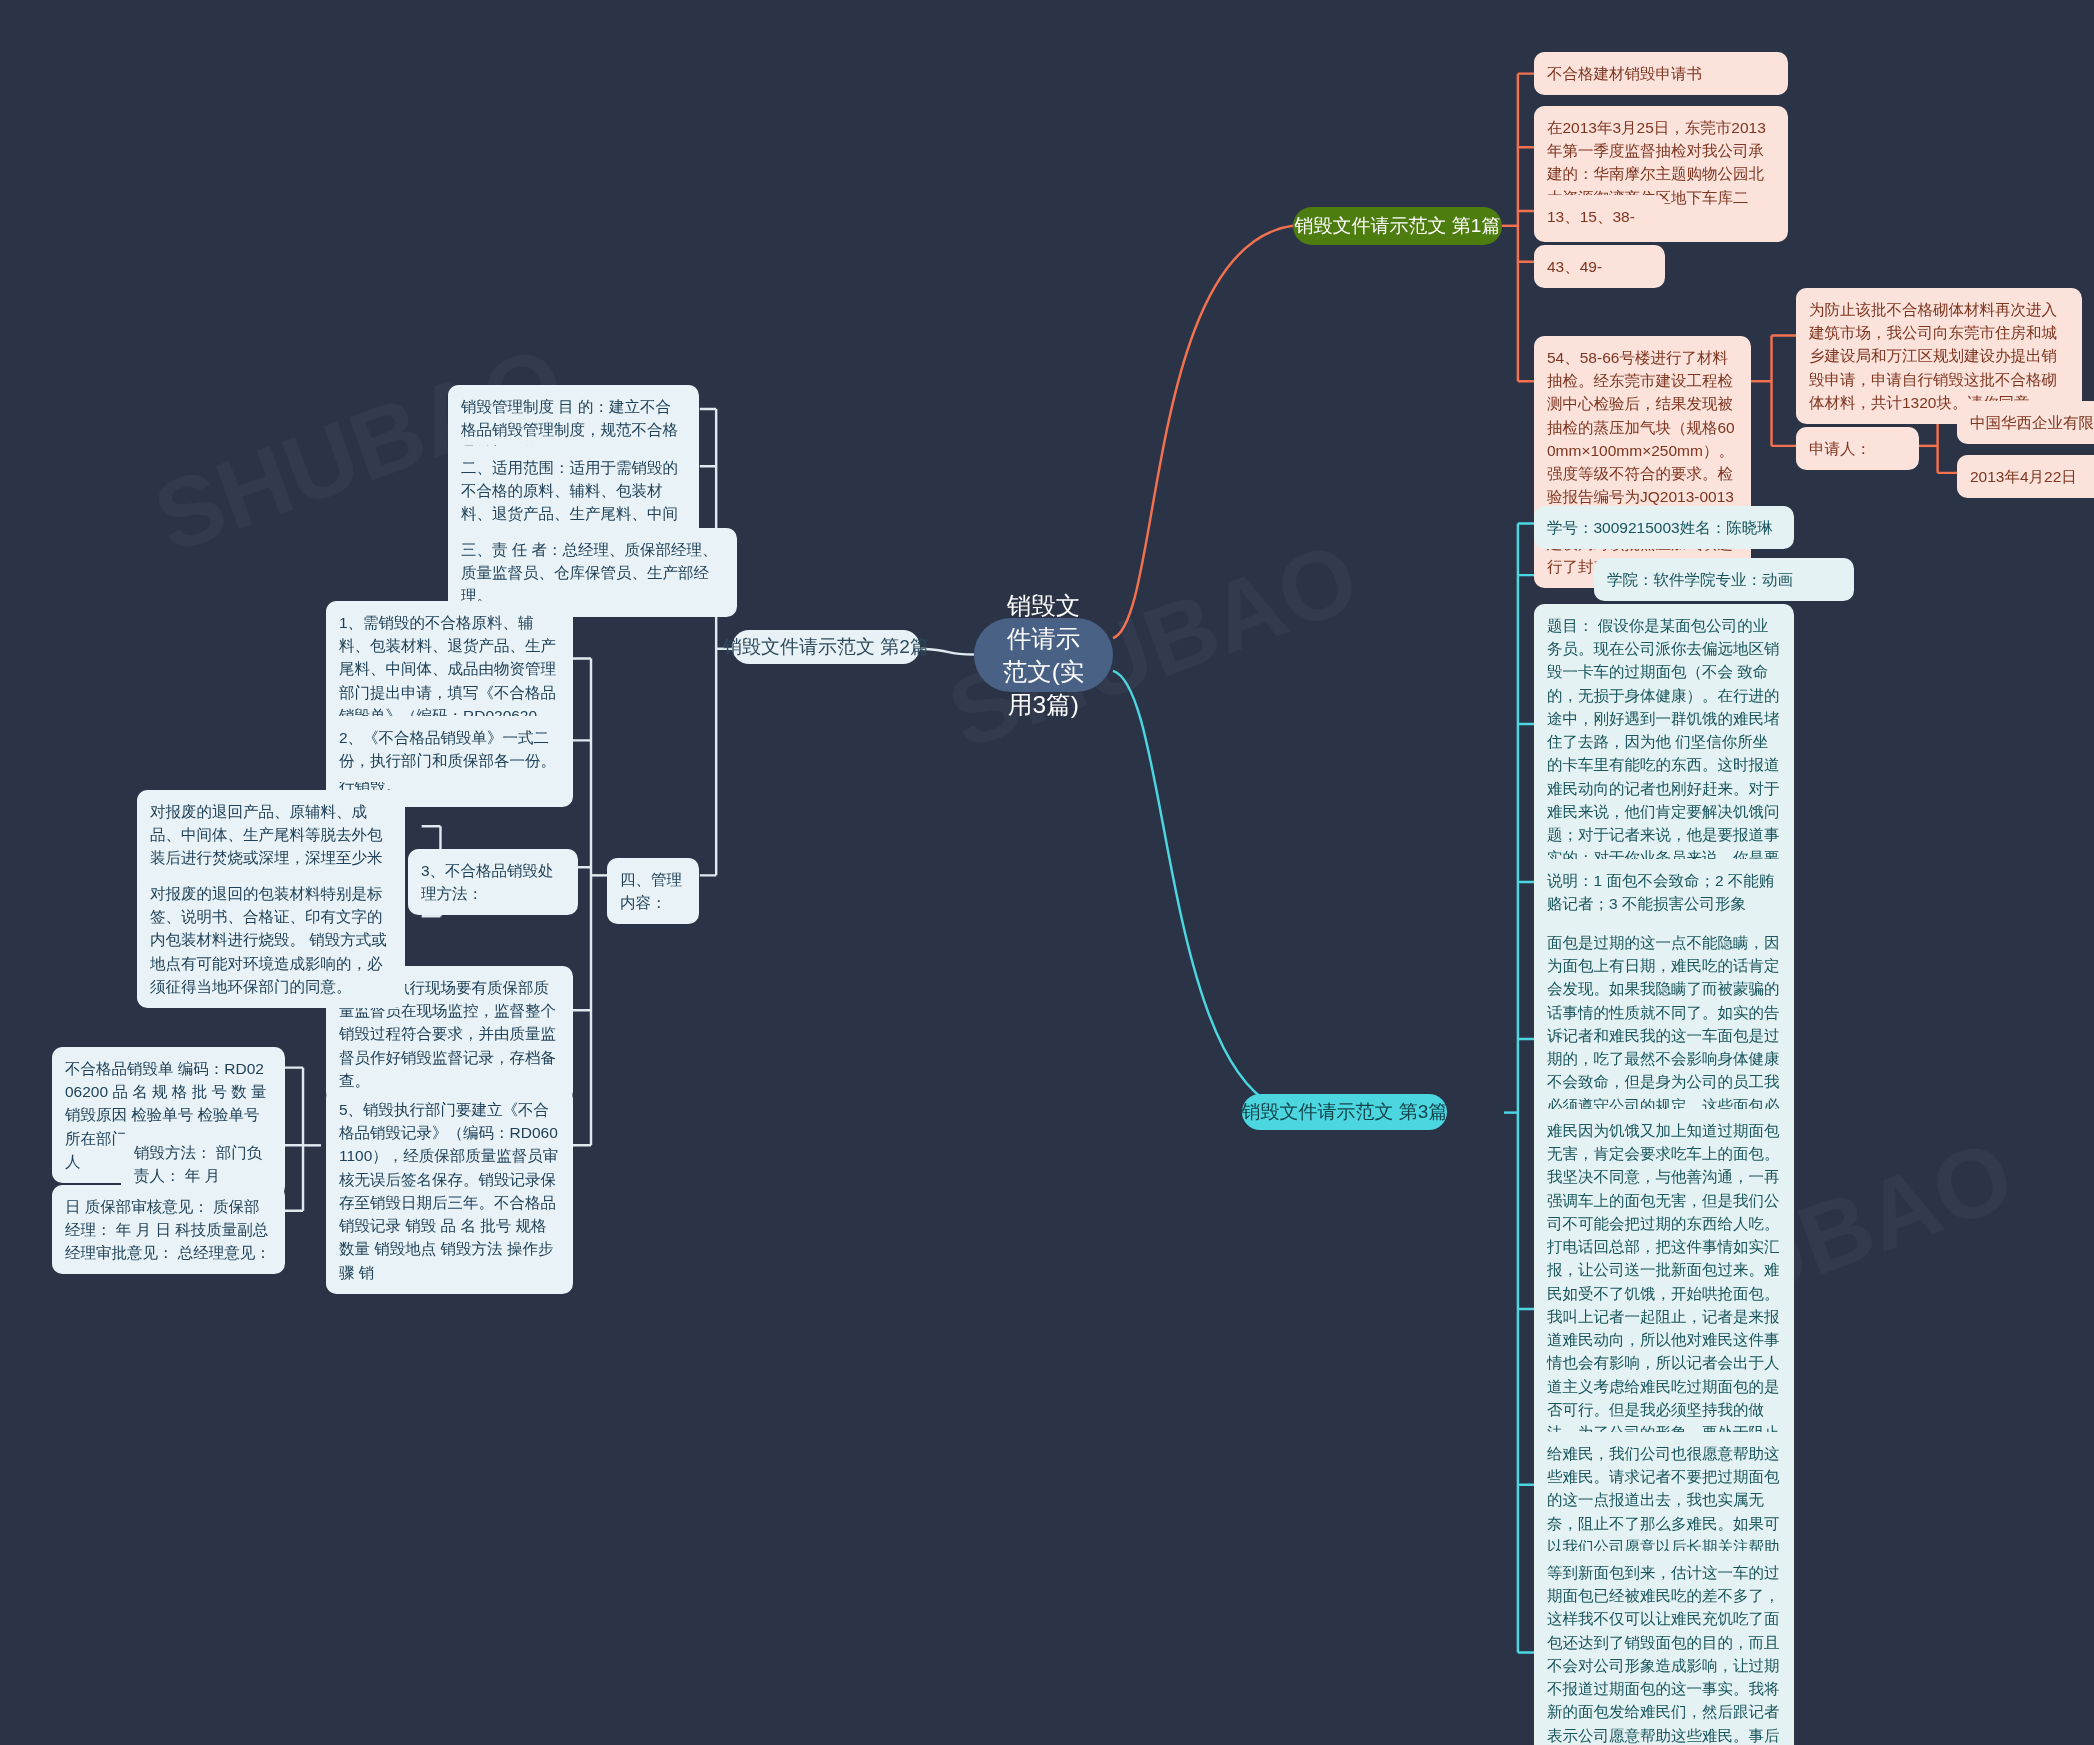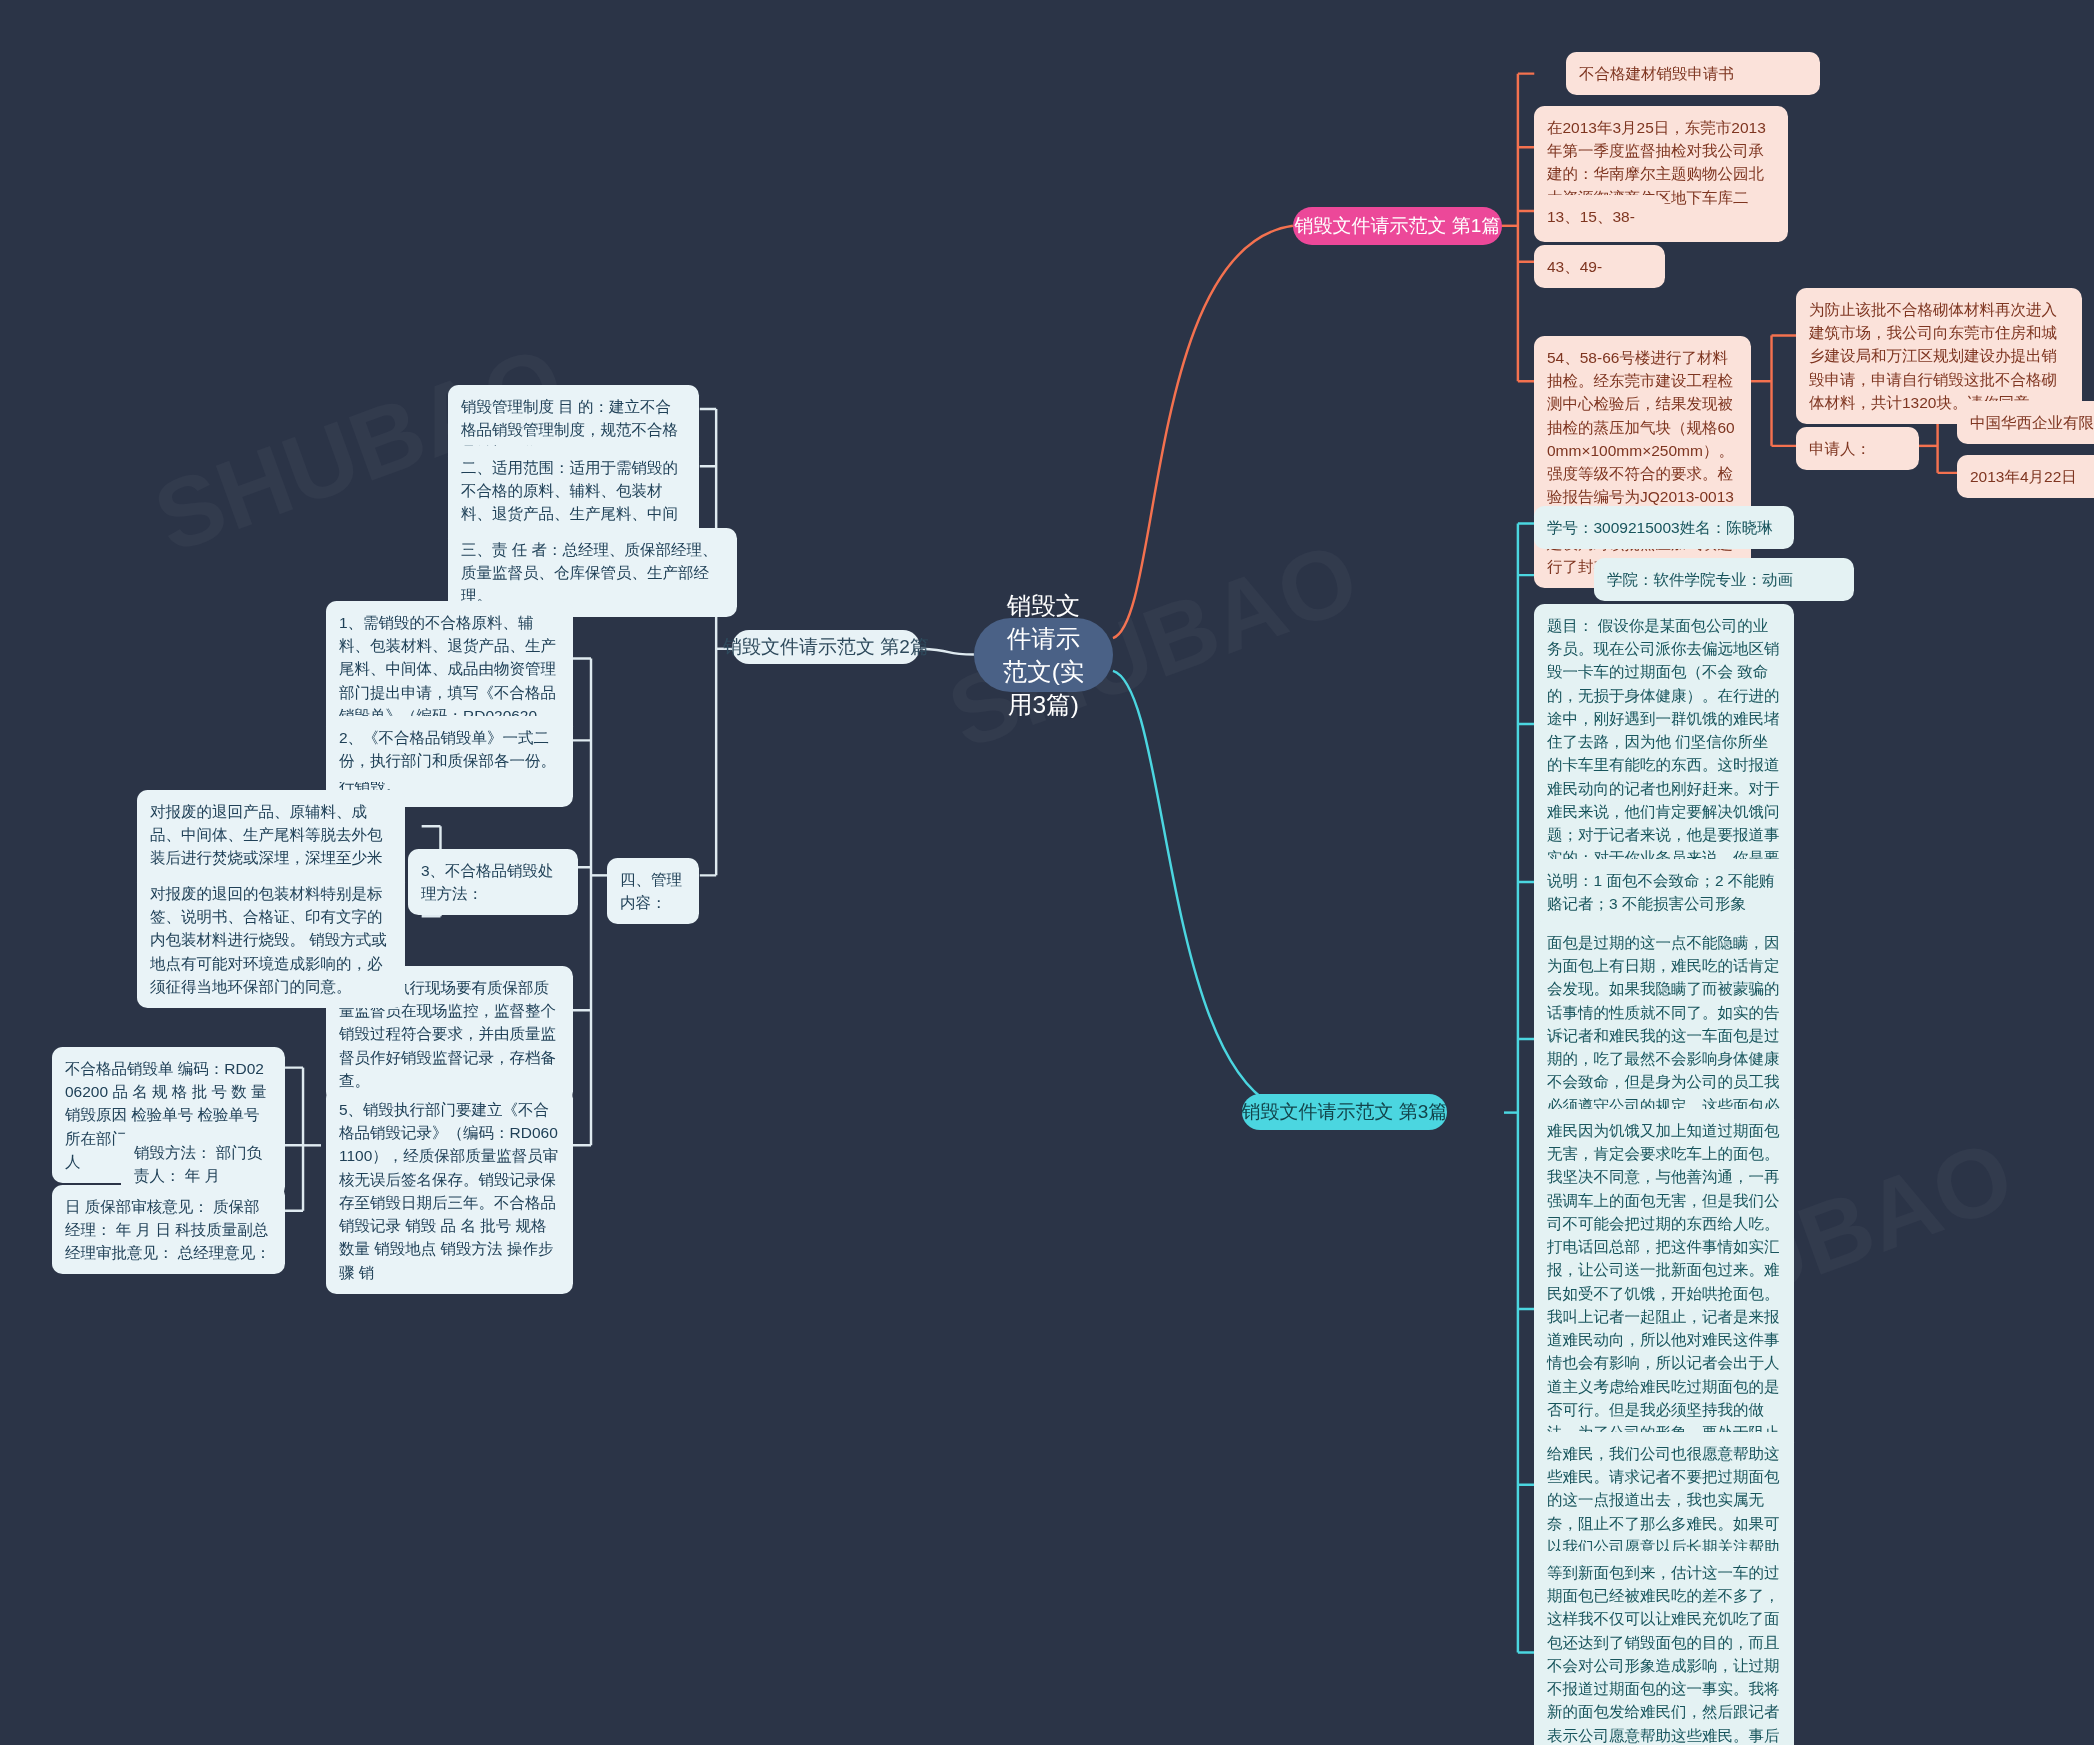--- a/index.html
+++ b/index.html
@@ -46,21 +46,21 @@
     font-size: 19px;
     padding: 9.8px 21px;
     border-radius: 33px;
     text-align: center;
     color: #ffffff;
     white-space: nowrap;
     display: flex;
     align-items: center;
     justify-content: center;
   }
-  .branch-1 { background: #ec4899; }
+  .branch-1 { background: #4d7c0f; }
   .branch-2 { background: #e8f2f6; color: #2e4a5c; }
   .branch-3 { background: #4bd6e0; color: #13444b; }
 
   
   .card {
     font-size: 15.5px;
     padding: 9.8px 13px;
     border-radius: 10.6px;
   }
   .card.warm {
@@ -133,21 +133,21 @@
   </svg>
 
   <div class="watermark" style="left:147px; top:393px;">SHUBAO</div>
   <div class="watermark" style="left:941px; top:589px;">SHUBAO</div>
   <div class="watermark" style="left:1596px; top:1187px;">SHUBAO</div>
 
   <div class="node root" style="left:974px; top:618px; width:139px; height:74px;">销毁文件请示范文(实用3篇)</div>
 
   <div class="node branch-label branch-1" style="left:1293px; top:207px; width:209px; height:38px;">销毁文件请示范文 第1篇</div>
 
-  <div class="node card warm" style="left:1534px; top:52px; width:254px;margin-left:32px;">不合格建材销毁申请书</div>
+  <div class="node card warm" style="left:1534px; top:52px; width:254px;">不合格建材销毁申请书</div>
   <div class="node card warm" style="left:1534px; top:106px; width:254px;">在2013年3月25日，东莞市2013年第一季度监督抽检对我公司承建的：华南摩尔主题购物公园北大资源御湾商住区地下车库二期、3-</div>
   <div class="node card warm" style="left:1534px; top:195px; width:131px;">13、15、38-</div>
   <div class="node card warm" style="left:1534px; top:245px; width:131px;">43、49-</div>
   <div class="node card warm" style="left:1534px; top:336px; width:217px;">54、58-66号楼进行了材料抽检。经东莞市建设工程检测中心检验后，结果发现被抽检的蒸压加气块（规格600mm×100mm×250mm）。强度等级不符合的要求。检验报告编号为JQ2013-00136。因此东莞市住房和城乡建设局对该批蒸压加气块进行了封存。</div>
 
   <div class="node card warm" style="left:1796px; top:288px; width:286px;">为防止该批不合格砌体材料再次进入建筑市场，我公司向东莞市住房和城乡建设局和万江区规划建设办提出销毁申请，申请自行销毁这批不合格砌体材料，共计1320块。请你同意。</div>
   <div class="node card warm" style="left:1796px; top:427px; width:123px;">申请人：</div>
   <div class="node card warm" style="left:1957px; top:401px; width:237px;">中国华西企业有限公司</div>
   <div class="node card warm" style="left:1957px; top:455px; width:188px;">2013年4月22日</div>
 

